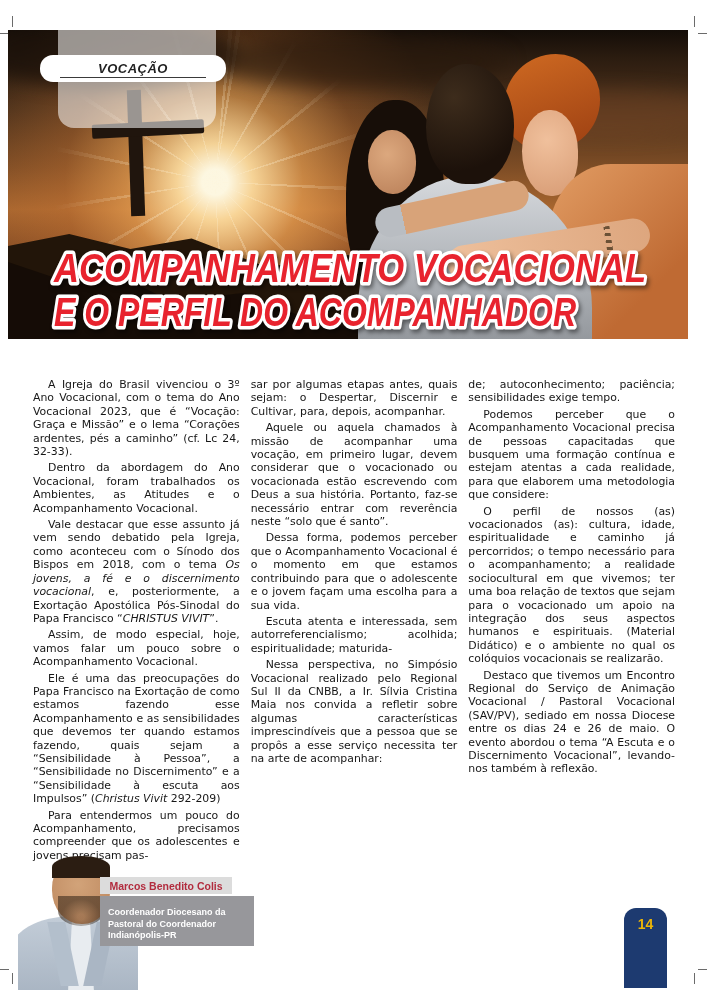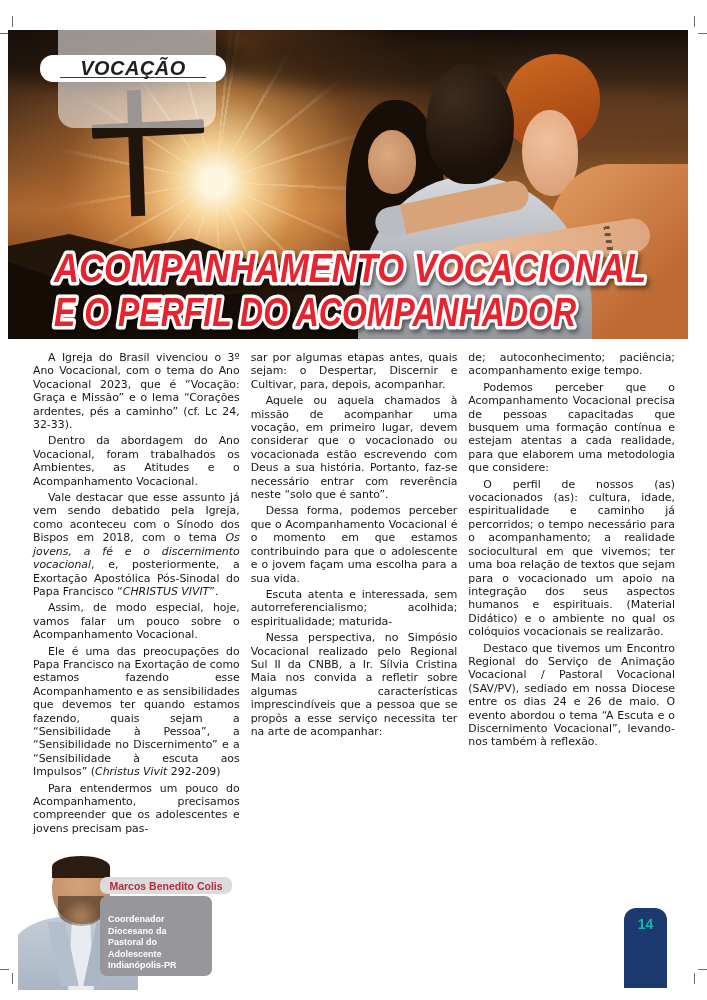--- a/index.html
+++ b/index.html
@@ -49,63 +49,63 @@
   .arm1{left:366px;top:164px;width:156px;height:30px;background:linear-gradient(90deg,#b9bdc2 0 18%,#d8a379 18%);border-radius:16px;transform:rotate(-12deg);}
   .arm2{left:438px;top:202px;width:205px;height:34px;background:linear-gradient(90deg,#eec09c,#dda67e);border-radius:18px;transform:rotate(-9deg);}
   .bracelet{left:598px;top:196px;width:6px;height:34px;background:repeating-linear-gradient(180deg,#6b5136 0 3px,rgba(0,0,0,0) 3px 7px);transform:rotate(-9deg);}
 
   
   .tab-backdrop{position:absolute;left:58px;top:30px;width:158px;height:98px;
     background:rgba(255,255,255,0.55);border-radius:0 0 16px 16px;}
   .section-pill{position:absolute;left:40px;top:55px;width:186px;height:27px;background:#ffffff;
     border-radius:13px;display:flex;align-items:center;justify-content:center;}
   .section-pill .label{font-family:"Liberation Sans",sans-serif;font-weight:bold;font-style:italic;
-    font-size:20px;letter-spacing:.5px;color:#1f1f1f;position:relative;z-index:2;}
+    font-size:13px;letter-spacing:.5px;color:#1f1f1f;position:relative;z-index:2;}
   .section-pill .rule{position:absolute;left:20px;right:20px;bottom:4px;height:1.5px;background:#3a3a3a;}
 
   
   .headline{position:absolute;left:40px;top:238px;width:650px;height:100px;}
   .headline text{
     font-family:"Liberation Sans",sans-serif;font-weight:bold;font-style:italic;
     fill:#e8232e;stroke:#ffffff;stroke-width:7px;paint-order:stroke;stroke-linejoin:round;
   }
   .headline{filter:drop-shadow(2px 3px 2px rgba(0,0,0,0.45));}
 
   
   .columns{position:absolute;left:33px;top:351px;width:642px;height:560px;
     display:flex;gap:11px;}
   .col{flex:1 1 0;font-size:10.9px;line-height:13.4px;text-align:justify;
-    color:#161616;}
+    color:#161616;margin-top:27px;}
   .col p{margin:0 0 3px 0;text-indent:15px;}
   .col p.noindent{text-indent:0;}
   .col .b{font-weight:normal;}
   .col .i{font-style:italic;}
 
   
   .author-photo{position:absolute;left:18px;top:852px;width:120px;height:138px;overflow:hidden;}
   .author-photo *{position:absolute;}
   .a-face{left:34px;top:6px;width:58px;height:66px;background:radial-gradient(circle at 45% 40%,#d2a379,#b9835a);border-radius:46% 54% 48% 52%;}
   .a-hair{left:34px;top:4px;width:58px;height:22px;background:#2b1d12;border-radius:50% 50% 0 0;}
   .a-beard{left:40px;top:44px;width:46px;height:30px;background:radial-gradient(ellipse at 50% 70%,#33241734 10%,#33241790 60%);border-radius:0 0 50% 50%;}
   .a-suit{left:-8px;top:64px;width:140px;height:80px;background:linear-gradient(180deg,#c3cdd8,#a8b4c2);border-radius:45% 45% 0 0;}
   .a-shirt{left:50px;top:70px;width:26px;height:70px;background:#e8ecf0;clip-path:polygon(15% 0,85% 0,100% 100%,0 100%);}
   .a-lapel-l{left:36px;top:70px;width:18px;height:64px;background:#b3bfcc;transform:skewX(12deg);}
   .a-lapel-r{left:72px;top:70px;width:18px;height:64px;background:#aab6c4;transform:skewX(-12deg);}
-  .pill{position:absolute;border-radius:7px;}
+  .pill{position:absolute;border-radius:0;}
   .name-pill{left:100px;top:877px;width:132px;height:17px;background:#dcdcdc;
     display:flex;align-items:center;justify-content:center;}
   .name-pill span{font-weight:bold;font-size:10.5px;color:#b22c3e;font-family:"Liberation Sans",sans-serif;}
-  .info-pill{left:100px;top:896px;width:112px;background:#97979b;padding:18px 0 4px 0;}
+  .info-pill{left:100px;top:896px;width:154px;background:#97979b;padding:11px 0 4px 0;}
   .info-pill div{font-size:9px;line-height:11.5px;color:#ffffff;font-weight:bold;
     font-family:"Liberation Sans",sans-serif;padding-left:8px;}
 
   
   .page-tab{position:absolute;left:624px;top:908px;width:43px;height:80px;background:#1d3a70;
     border-radius:12px 12px 0 0;display:flex;justify-content:center;}
-  .page-tab span{color:#14b8a6;font-weight:bold;font-size:14px;margin-top:8px;
+  .page-tab span{color:#eab308;font-weight:bold;font-size:14px;margin-top:8px;
     font-family:"Liberation Sans",sans-serif;}
 </style>
 </head>
 <body>
 
 <div class="crop h" style="left:0;top:33px"></div>
 <div class="crop v" style="left:12px;top:16px"></div>
 <div class="crop h" style="left:698px;top:33px"></div>
 <div class="crop v" style="left:694px;top:16px"></div>
 <div class="crop h" style="left:0;top:969px"></div>
@@ -156,40 +156,40 @@
       <p><span>Para entendermos um pouco do Acompanhamento, precisamos compreender que os adolescentes e jovens precisam pas-</span></p>
     </div>
   <div class="col">
       <p class="noindent"><span>sar por algumas etapas antes, quais sejam: </span><span class="b">o Despertar, Discernir e Cultivar, para, depois, acompanhar.</span></p>
       <p><span>Aquele ou aquela chamados à missão de acompanhar uma vocação, em primeiro lugar, devem considerar que o vocacionado ou vocacionada estão escrevendo com Deus a sua história. Portanto, faz-se necessário entrar com reverência neste “solo que é santo”.</span></p>
       <p><span>Dessa forma, podemos perceber que o Acompanhamento Vocacional é o momento em que estamos contribuindo para que o adolescente e o jovem façam uma escolha para a sua vida.</span></p>
       <p><span>Escuta atenta e interessada, sem autorreferencialismo; acolhida; espiritualidade; maturida-</span></p>
       <p><span>Nessa perspectiva, no Simpósio Vocacional realizado pelo Regional Sul II da CNBB, a Ir. Sílvia Cristina Maia nos convida a refletir sobre algumas características imprescindíveis que a pessoa que se propôs a esse serviço necessita ter na arte de acompanhar:</span></p>
     </div>
   <div class="col">
-      <p class="noindent"><span>de; autoconhecimento; paciência; </span><span class="b">acompanhamento exige tempo.</span></p>
+      <p class="noindent"><span>de; autoconhecimento; paciência; </span><span class="b">sensibilidades exige tempo.</span></p>
       <p><span>Podemos perceber que o Acompanhamento Vocacional precisa de pessoas capacitadas que busquem uma formação contínua e estejam atentas a cada realidade, para que elaborem uma metodologia que considere:</span></p>
       <p><span class="b">O perfil de nossos (as) vocacionados (as):</span><span> cultura, idade, espiritualidade e caminho já percorridos; o tempo necessário para o acompanhamento; a realidade sociocultural em que vivemos; ter uma boa relação de textos que sejam para o vocacionado um apoio na integração dos seus aspectos humanos e espirituais. (Material Didático) e o ambiente no qual os colóquios vocacionais se realizarão.</span></p>
       <p><span>Destaco que tivemos um Encontro Regional do Serviço de Animação Vocacional / Pastoral Vocacional (SAV/PV), sediado em nossa Diocese entre os dias 24 e 26 de maio. O evento abordou o tema “A Escuta e o Discernimento Vocacional”, levando-nos também à reflexão.</span></p>
     </div>
 </div>
 
 <div class="author-photo">
   <div class="a-suit"></div>
   <div class="a-shirt"></div>
   <div class="a-lapel-l"></div>
   <div class="a-lapel-r"></div>
   <div class="a-face"></div>
   <div class="a-hair"></div>
   <div class="a-beard"></div>
 </div>
 <div class="pill name-pill">
   <span>Marcos Benedito Colis</span>
 </div>
 <div class="pill info-pill">
   <div>Coordenador Diocesano da</div>
-  <div>Pastoral do Adolescente</div>
+  <div>Pastoral do Coordenador</div>
   <div>Indianópolis-PR</div>
 </div>
 
 <div class="page-tab">
   <span>14</span>
 </div>
 
 </body></html>

